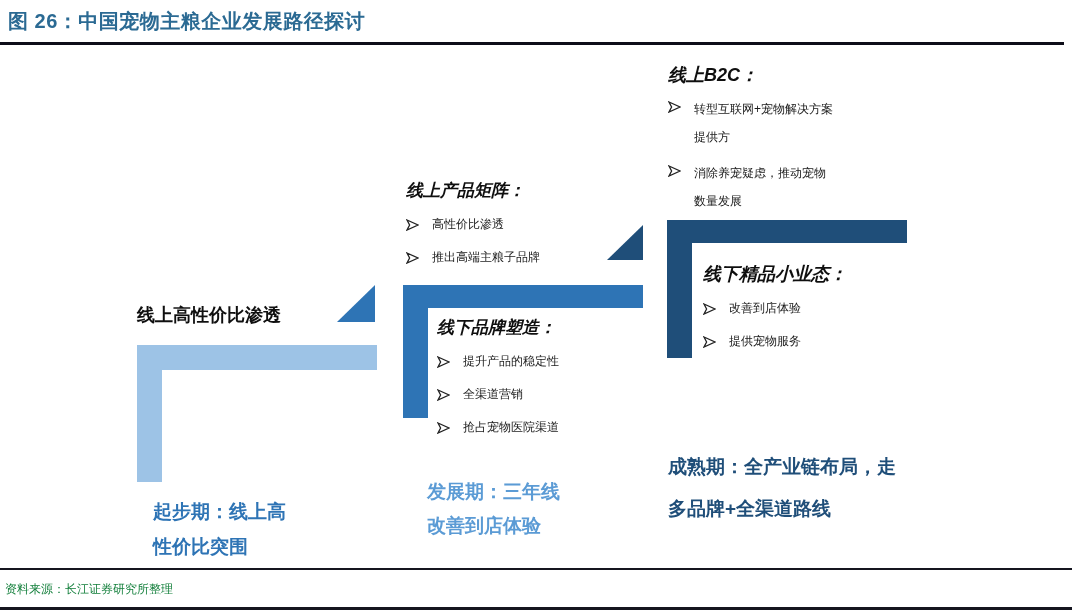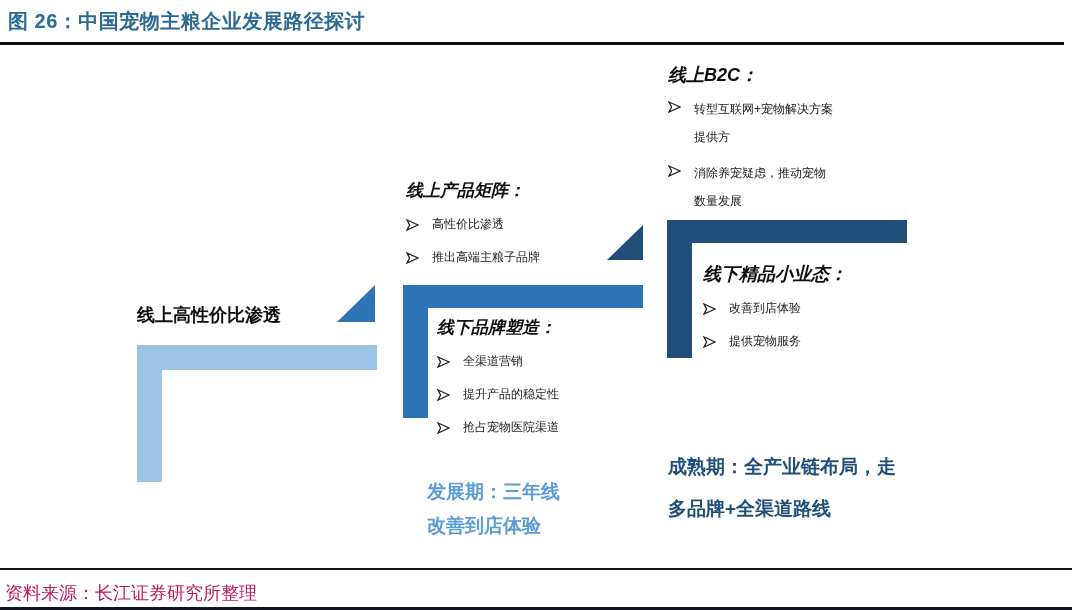--- a/index.html
+++ b/index.html
@@ -38,35 +38,37 @@
   .bullet-row{display:flex;align-items:flex-start;margin-top:11px;}
   .bullet-row.tight{margin-top:8px;}
   .arrow{flex:0 0 26px;padding-top:4px;}
   .btxt{font-size:12px;line-height:22px;color:#1a1a1a;white-space:pre-line;}
   .btxt.tall{line-height:28px;}
   .phase-label{font-weight:700;font-size:19px;white-space:pre-line;}
   .s1-label{left:153px;top:494px;line-height:35px;color:var(--stage1-label-text);}
   .s2-label{left:427px;top:475px;line-height:34px;color:var(--stage2-label-text);}
   .s3-label{left:668px;top:446px;line-height:42px;color:var(--stage3-label-text);}
   .source-rule{left:0;top:568px;width:1072px;height:2px;background:#15151f;}
-  .source-note{left:5px;top:581px;font-size:18px;color:#be185d;}
+  .source-note{left:5px;top:581px;font-size:12px;color:#15803d;}
   .bottom-rule{left:0;top:607px;width:1072px;height:3px;background:#15151f;}
 </style>
 </head>
 <body>
 
 <div class="canvas">
 
   <div class="abs figure-title">图 26：中国宠物主粮企业发展路径探讨</div>
   <div class="abs title-rule"></div>
 
   <div class="abs stage1-header">线上高性价比渗透</div>
   <div class="bar s1-hbar"></div>
   <div class="bar s1-vbar"></div>
   <div class="tri tri-2"></div>
+  <div class="abs phase-label s1-label">起步期：线上高
+性价比突围</div>
 
   <div class="block" style="left:406px;top:179px;">
     <div class="block-header">线上产品矩阵：</div>
     <div class="bullet-row">
       <span class="arrow"><svg width="13" height="12" viewBox="0 0 13 12">
             <path d="M1 1 L12 6 L1 11 L3.6 6 Z" fill="#ffffff" stroke="#222" stroke-width="1.3"></path>
           </svg></span>
       <span class="btxt">高性价比渗透</span>
     </div>
     <div class="bullet-row">
@@ -80,27 +82,27 @@
   <div class="tri tri-3"></div>
   <div class="bar s2-hbar"></div>
   <div class="bar s2-vbar"></div>
 
   <div class="block" style="left:437px;top:316px;">
     <div class="block-header">线下品牌塑造：</div>
     <div class="bullet-row">
       <span class="arrow"><svg width="13" height="12" viewBox="0 0 13 12">
             <path d="M1 1 L12 6 L1 11 L3.6 6 Z" fill="#ffffff" stroke="#222" stroke-width="1.3"></path>
           </svg></span>
-      <span class="btxt">全渠道营销</span>
+      <span class="btxt">提升产品的稳定性</span>
     </div>
     <div class="bullet-row">
       <span class="arrow"><svg width="13" height="12" viewBox="0 0 13 12">
             <path d="M1 1 L12 6 L1 11 L3.6 6 Z" fill="#ffffff" stroke="#222" stroke-width="1.3"></path>
           </svg></span>
-      <span class="btxt">提升产品的稳定性</span>
+      <span class="btxt">全渠道营销</span>
     </div>
     <div class="bullet-row">
       <span class="arrow"><svg width="13" height="12" viewBox="0 0 13 12">
             <path d="M1 1 L12 6 L1 11 L3.6 6 Z" fill="#ffffff" stroke="#222" stroke-width="1.3"></path>
           </svg></span>
       <span class="btxt">抢占宠物医院渠道</span>
     </div>
   </div>
 
   <div class="abs phase-label s2-label">发展期：三年线

